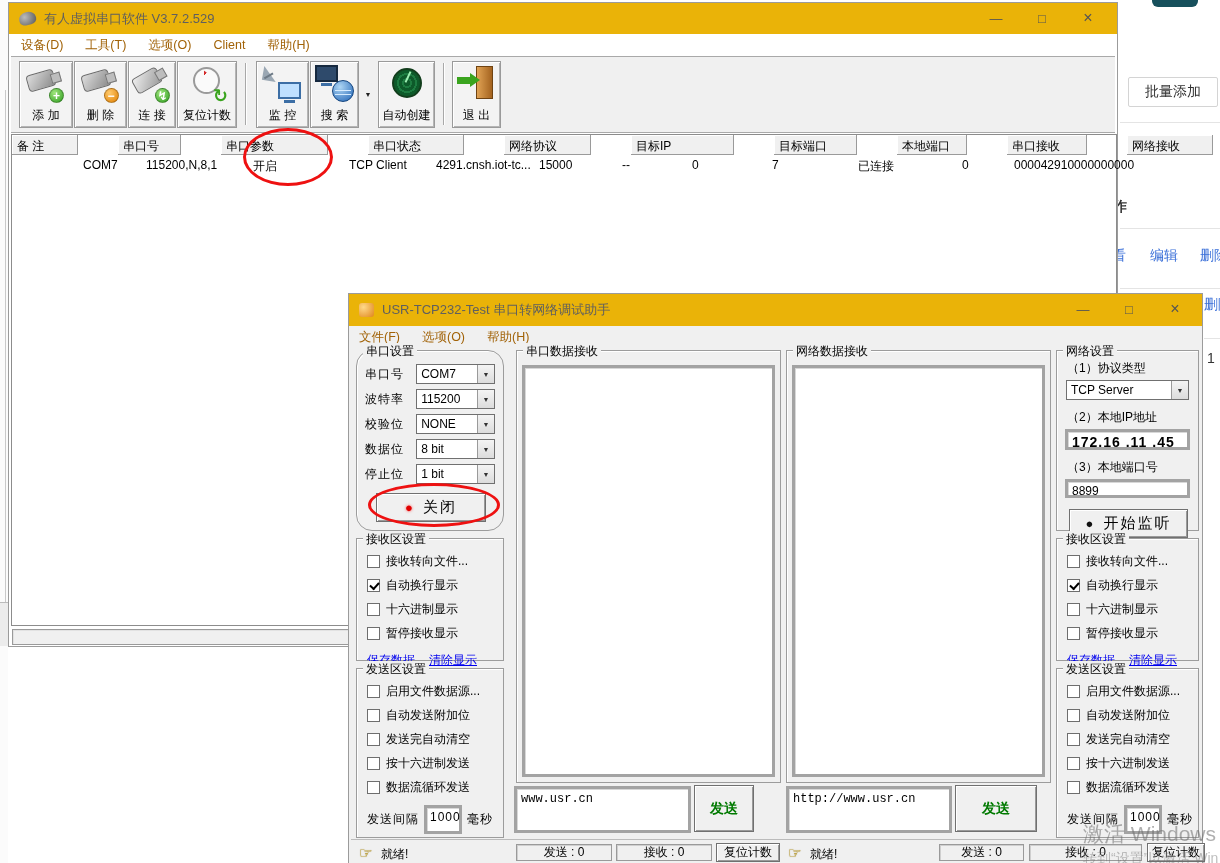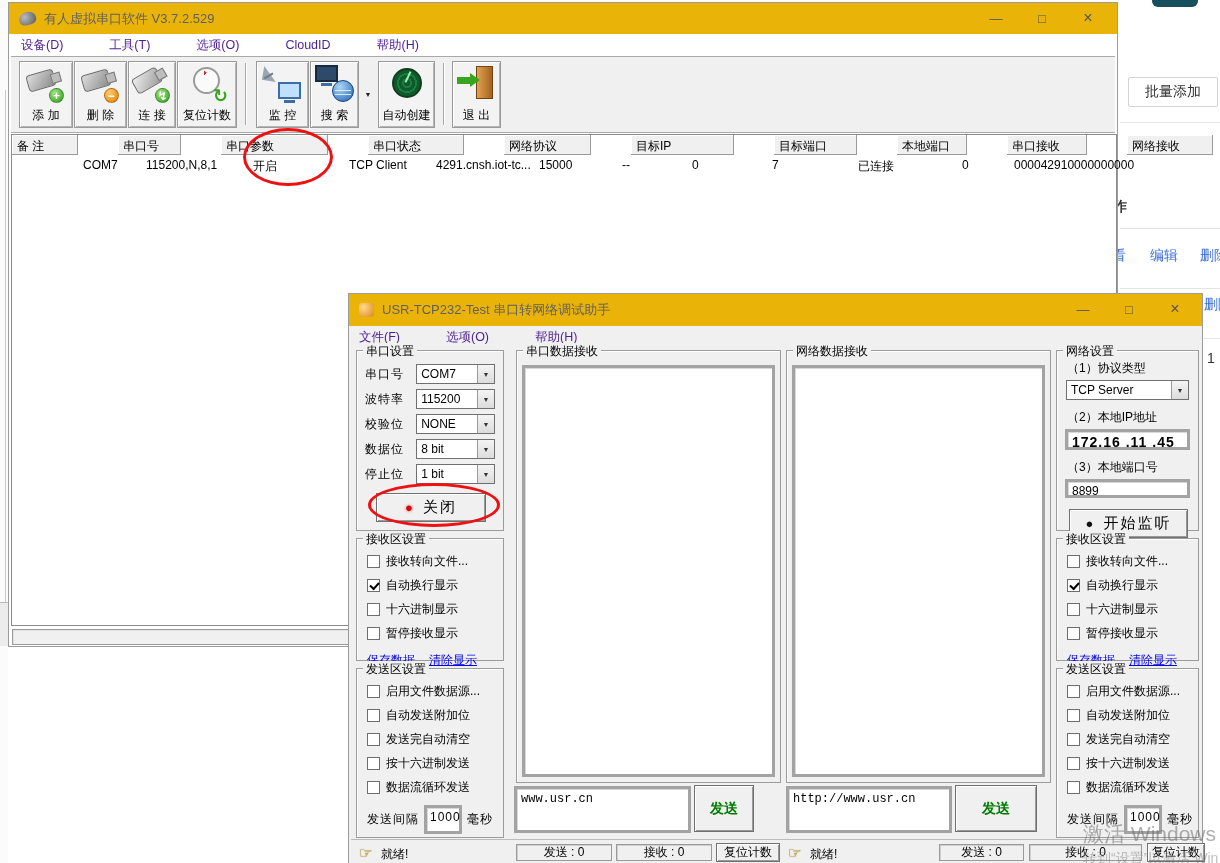--- a/index.html
+++ b/index.html
@@ -4,21 +4,21 @@
 <style>
   * { margin:0; padding:0; box-sizing:border-box; font-family:"Liberation Sans","DejaVu Sans",sans-serif; }
   html,body { width:1220px; height:863px; background:#fff; overflow:hidden; }
   #screen { position:relative; width:1220px; height:863px; background:#fff; }
 
   
   .win { position:absolute; background:#fff; border:1px solid #9b9b9b; }
   .titlebar { position:absolute; left:0; top:0; right:0; height:31px; background:#eab308; display:flex; align-items:center; }
   .title-text { font-size:13px; color:#5f5f5f; margin-left:8px; white-space:nowrap; }
   .wctl { position:absolute; top:0; height:30px; width:46px; display:flex; align-items:center; justify-content:center; color:#555; font-size:13px; }
-  .menubar { position:absolute; left:0; right:0; height:22px; display:flex; align-items:center; font-size:12.5px; color:#4c1d95;gap:24px; }
+  .menubar { position:absolute; left:0; right:0; height:22px; display:flex; align-items:center; font-size:12.5px; color:#a16207; }
   .menubar span { margin-right:10px; padding:2px 6px; }
   .sunken { background:#fff; border:3px solid #a3a3a3; box-shadow:inset 1px 1px 0 #d8d8d8; }
   .group { position:absolute; border:1px solid #9c9c9c; box-shadow:1px 1px 0 #ffffff inset; }
   .gtitle { position:absolute; top:-8px; left:6px; background:#f0f0f0; padding:0 3px; font-size:12px; color:#000; white-space:nowrap; }
   .combo { display:flex; background:#fff; border:1px solid #707070; height:20px; }
   .combo .val { flex:1; font-size:12px; padding:2px 0 0 4px; white-space:nowrap; overflow:hidden; }
   .combo .dd { width:17px; background:linear-gradient(#f4f4f4,#dcdcdc); border-left:1px solid #9a9a9a; display:flex; align-items:center; justify-content:center; font-size:7px; color:#333; }
   .cbrow { display:flex; align-items:center; margin:7px 0 0 10px; font-size:12px; white-space:nowrap; }
   .cb { width:13px; height:13px; min-width:13px; background:#fff; border:1px solid #6e6e6e; margin-right:6px; position:relative; }
   .cb.checked::after { content:""; position:absolute; left:2px; top:2px; width:7px; height:4px; border-left:2px solid #000; border-bottom:2px solid #000; transform:rotate(-48deg); }
@@ -129,21 +129,21 @@
       <div class="appico-vcom"></div>
       <div class="title-text">有人虚拟串口软件 V3.7.2.529</div>
       <div class="wctl" style="right:98px;">—</div>
       <div class="wctl" style="right:52px;">□</div>
       <div class="wctl" style="right:6px; font-size:16px;">×</div>
     </div>
     <div class="menubar" style="left:6px; top:31px;">
       <span>设备(D)</span>
       <span>工具(T)</span>
       <span>选项(O)</span>
-      <span>CloudID</span>
+      <span>Client</span>
       <span>帮助(H)</span>
     </div>
 
     <div id="vcom-toolbar">
       <div class="tbtn" style="left:8px; width:54px;">
         <div class="ico">
             <div class="plug"></div>
             <div class="badge green">+</div>
           </div>
         <div class="tlabel">添 加</div>
@@ -244,21 +244,21 @@
       <div class="wctl" style="right:96px;">—</div>
       <div class="wctl" style="right:50px;">□</div>
       <div class="wctl" style="right:4px; font-size:16px;">×</div>
     </div>
     <div class="menubar" style="left:4px; top:32px;">
       <span>文件(F)</span>
       <span>选项(O)</span>
       <span>帮助(H)</span>
     </div>
 
-    <div class="group" style="left:7px; top:56px; width:148px; height:181px;">
+    <div class="group" style="left:7px; top:56px; width:148px; height:181px;border-radius:16px;">
       <div class="gtitle">串口设置</div>
       <div style="height:8px;"></div>
       <div class="srow">
           <span class="slabel">串口号</span>
         <div class="combo">
             <span class="val">COM7</span>
             <span class="dd">▼</span>
           </div>
         </div>
       <div class="srow">

